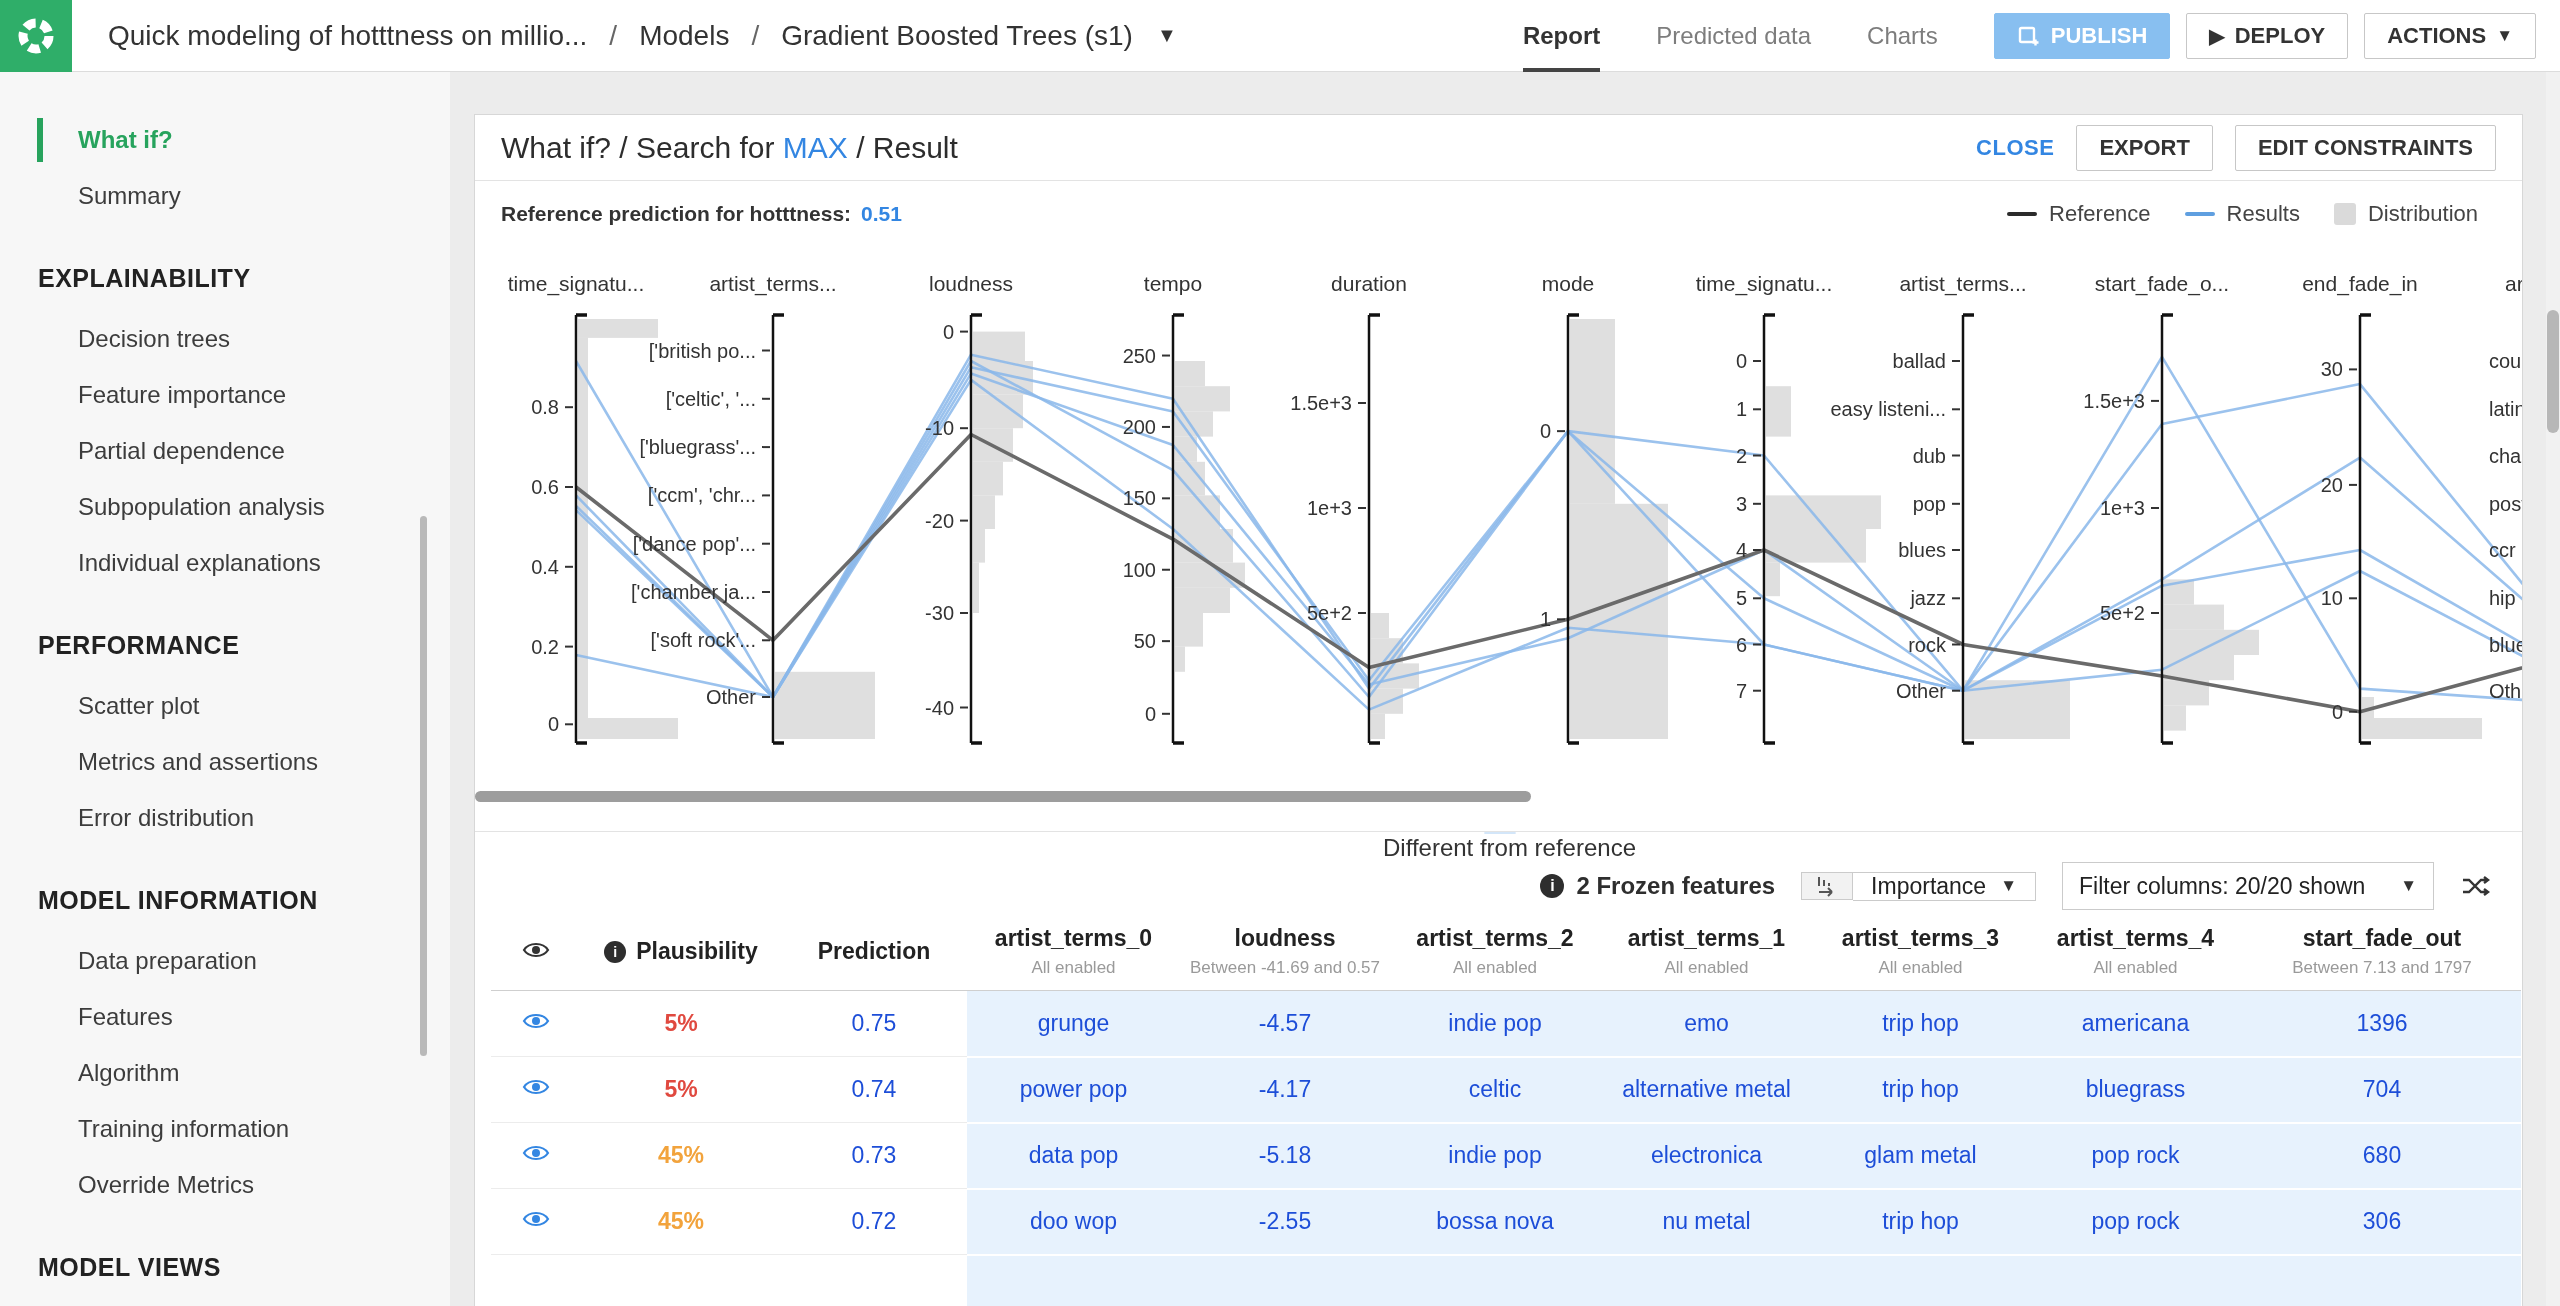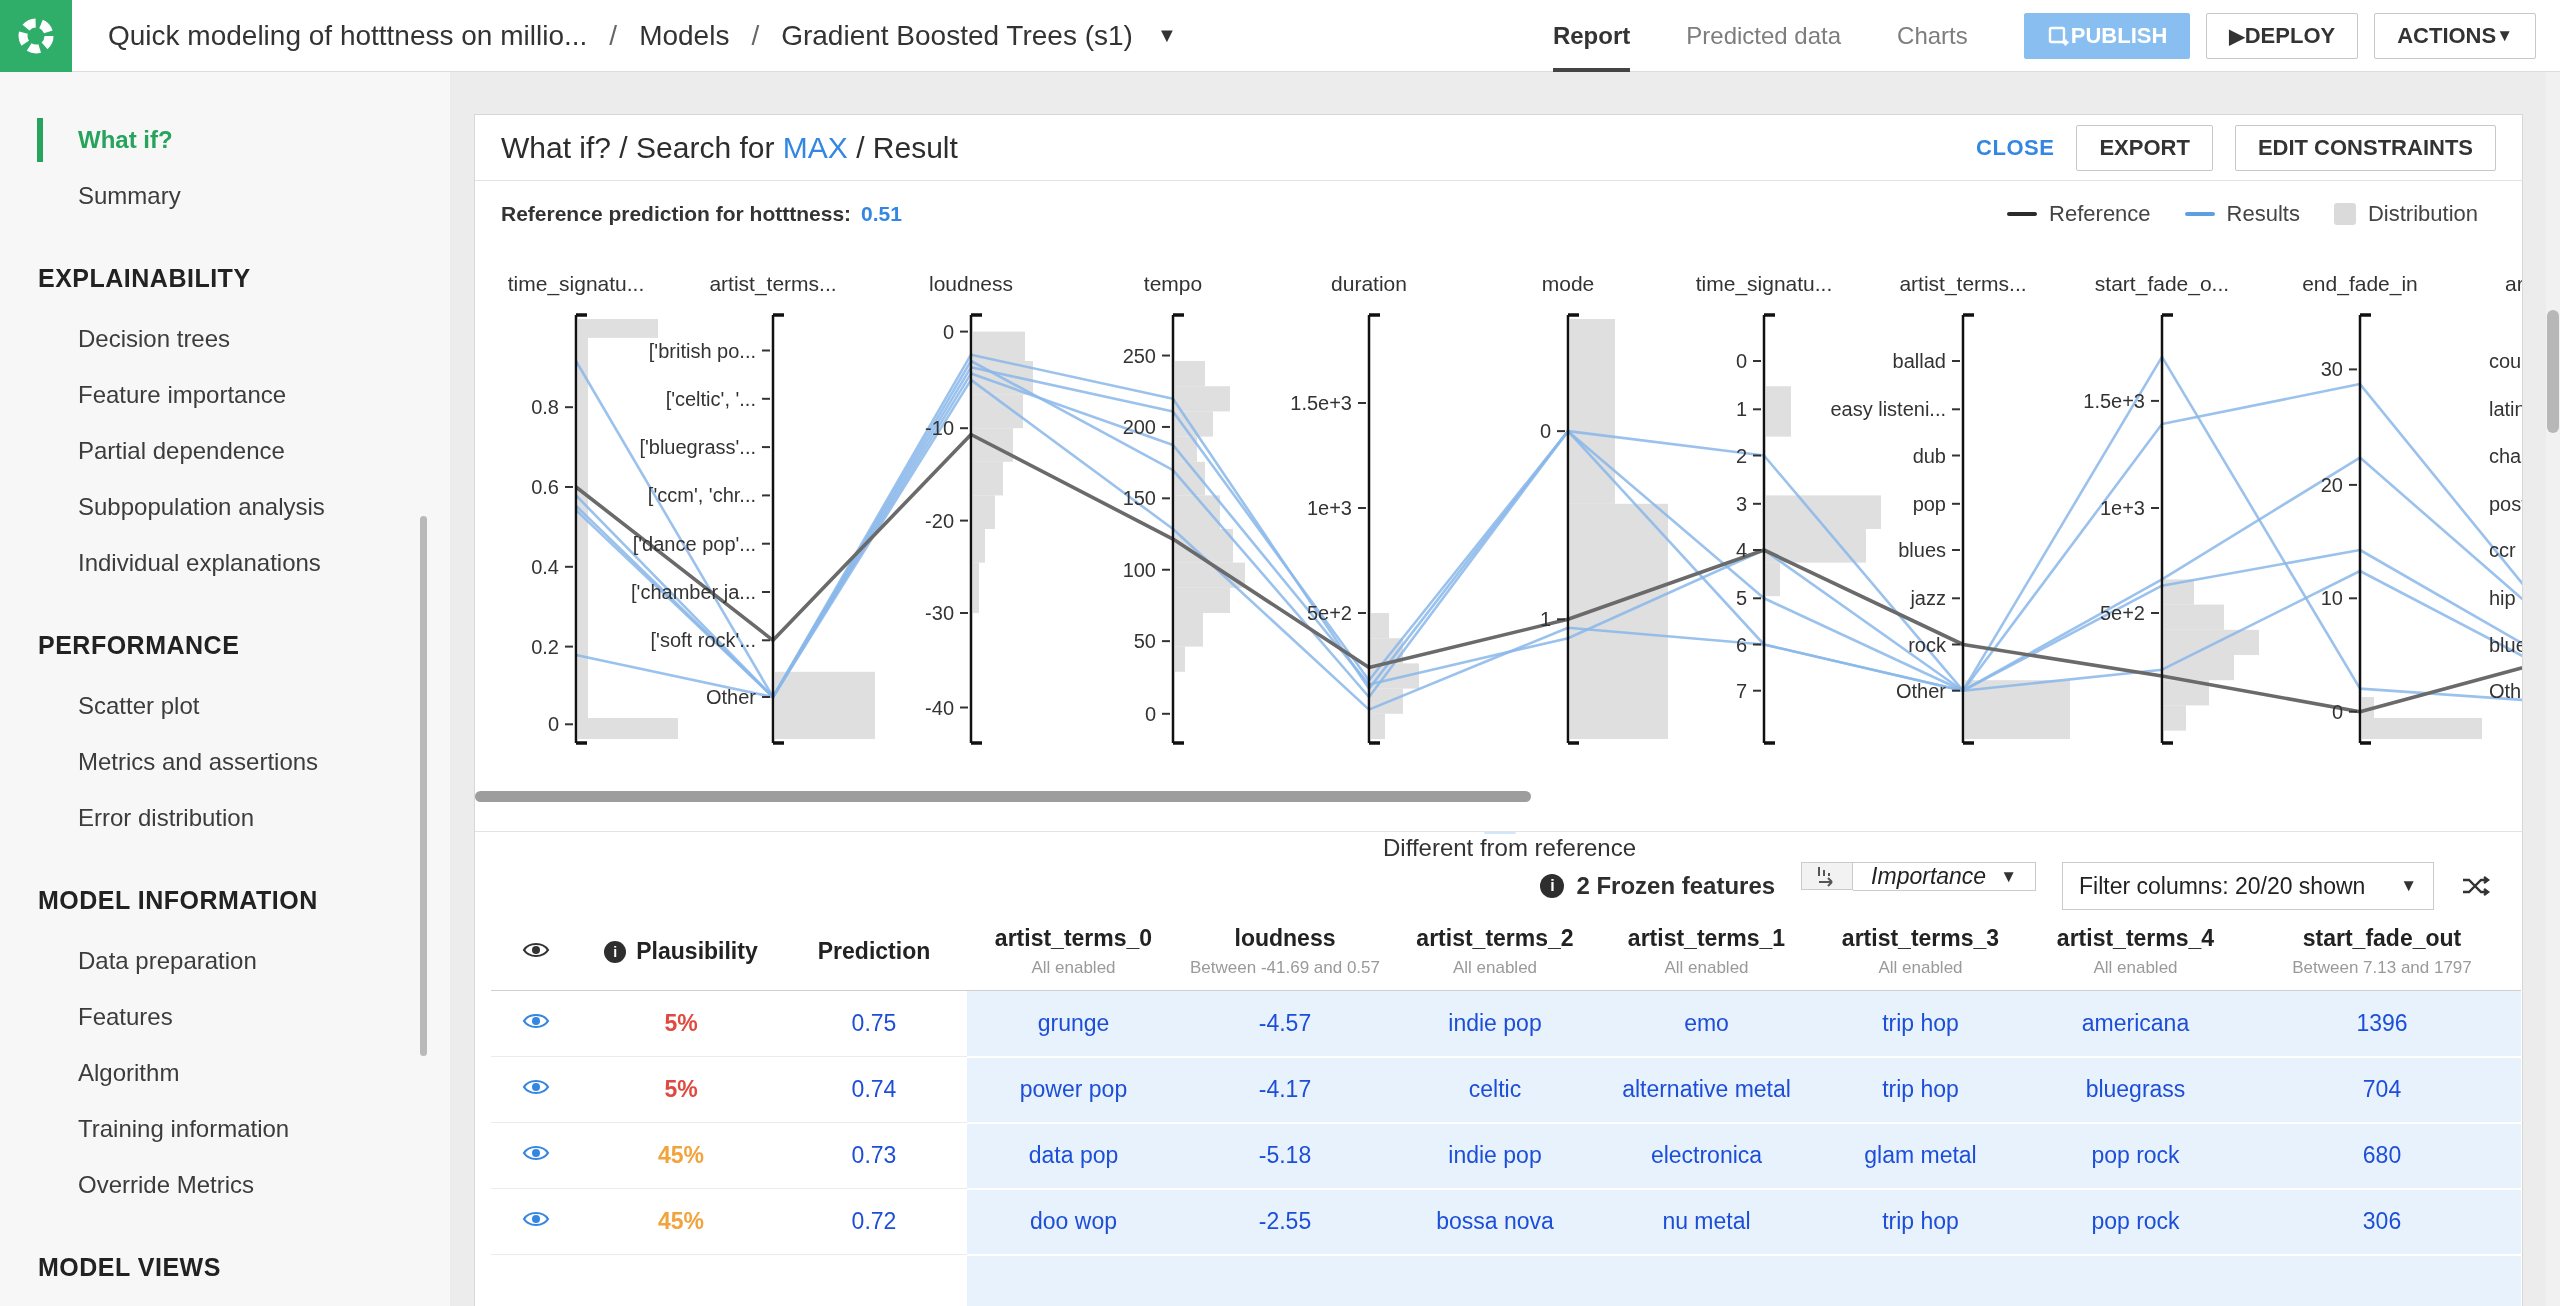--- a/index.html
+++ b/index.html
@@ -10,21 +10,21 @@
   .topbar { position:absolute; left:0; top:0; width:2560px; height:72px; background:#fff;
     border-bottom:1px solid #dcdcdc; display:flex; align-items:center; z-index:30; }
   .logo { width:72px; height:72px; background:#2fae69; display:flex; align-items:center; justify-content:center; flex:0 0 auto; }
   .crumbs { display:flex; align-items:center; margin-left:36px; gap:22px; font-size:28px; color:#333; white-space:nowrap; }
   .crumb-sep { color:#666; }
   .crumb-caret { font-size:20px; color:#333; margin-left:2px; }
   .tabs { display:flex; align-items:center; gap:56px; margin-left:auto; height:72px; }
   .tab { font-size:24px; color:#7d7d7d; height:72px; display:flex; align-items:center; cursor:pointer; }
   .tab.active { color:#333; font-weight:bold; border-bottom:4px solid #444; padding-top:4px; }
   .topbar-actions { display:flex; align-items:center; gap:16px; margin:0 24px 0 56px; }
-  .btn { height:46px; display:inline-flex; align-items:center; justify-content:center; 
+  .btn { height:46px; display:inline-flex; align-items:center; justify-content:center; gap:10px;
     font-size:22px; font-weight:bold; border:1px solid #c7c7c7; background:#fff; color:#333;
     padding:0 22px; border-radius:2px; cursor:pointer; white-space:nowrap; }
   .btn.publish { background:#88bff0; border-color:#88bff0; color:#fff; }
   .play-ic { font-size:20px; }
 
   
   .sidebar { position:absolute; left:0; top:72px; width:450px; height:1234px; background:#f7f7f7; overflow:hidden; }
   .side-item { position:relative; font-size:24px; color:#3c3c3c; padding:14px 10px 14px 78px; cursor:pointer; white-space:nowrap; }
   .side-item.active { color:#27a35d; font-weight:bold; }
   .side-item.active .active-bar { position:absolute; left:37px; top:6px; bottom:6px; width:6px; background:#27a35d; }
@@ -53,21 +53,21 @@
   .hscroll { position:absolute; left:0; top:676px; width:1056px; height:11px; background:#9d9d9d; border-radius:6px; }
 
   .controls { position:absolute; left:0; top:716px; width:2049px; height:74px; border-top:1px solid #e3e3e3;
     display:flex; align-items:center; padding:0 34px;flex-direction:column; }
   .chk { width:32px; height:32px; background:#e7f2fd; border:1px solid #d3e6f9; border-radius:5px; cursor:pointer; }
   .chk-label { font-size:24px; color:#333; margin-left:20px; }
   .controls-right { margin-left:auto; display:flex; align-items:center; gap:26px; }
   .frozen { display:flex; align-items:center; gap:12px; font-size:24px; color:#2e2e2e; font-weight:bold; }
   .info-i { width:24px; height:24px; border-radius:50%; background:#2e2e2e; color:#fff; font-size:16px; font-weight:bold;
     display:inline-flex; align-items:center; justify-content:center; font-style:normal; flex:0 0 auto; }
-  .sort-group { display:flex; align-items:flex-start; height:48px; cursor:pointer;font-style:italic; }
+  .sort-group { display:flex; align-items:center; height:48px; cursor:pointer; }
   .sort-ic-box { width:52px; background:#f2f2f2; border:1px solid #cbcbcb; display:flex; align-items:center; justify-content:center; }
   .sort-dd { border:1px solid #cbcbcb; border-left:none; background:#fff; display:flex; align-items:center; gap:14px;
     padding:0 18px; font-size:23px; color:#222; }
   .dd-caret { font-size:17px; color:#333; }
   .filter-dd { height:48px; width:372px; border:1px solid #cbcbcb; background:#fff; display:flex; align-items:center;
     padding:0 16px; font-size:23px; color:#222; cursor:pointer; }
   .filter-dd .dd-caret { margin-left:auto; }
   .icon-btn { background:none; border:none; cursor:pointer; display:flex; align-items:center; }
 
   

